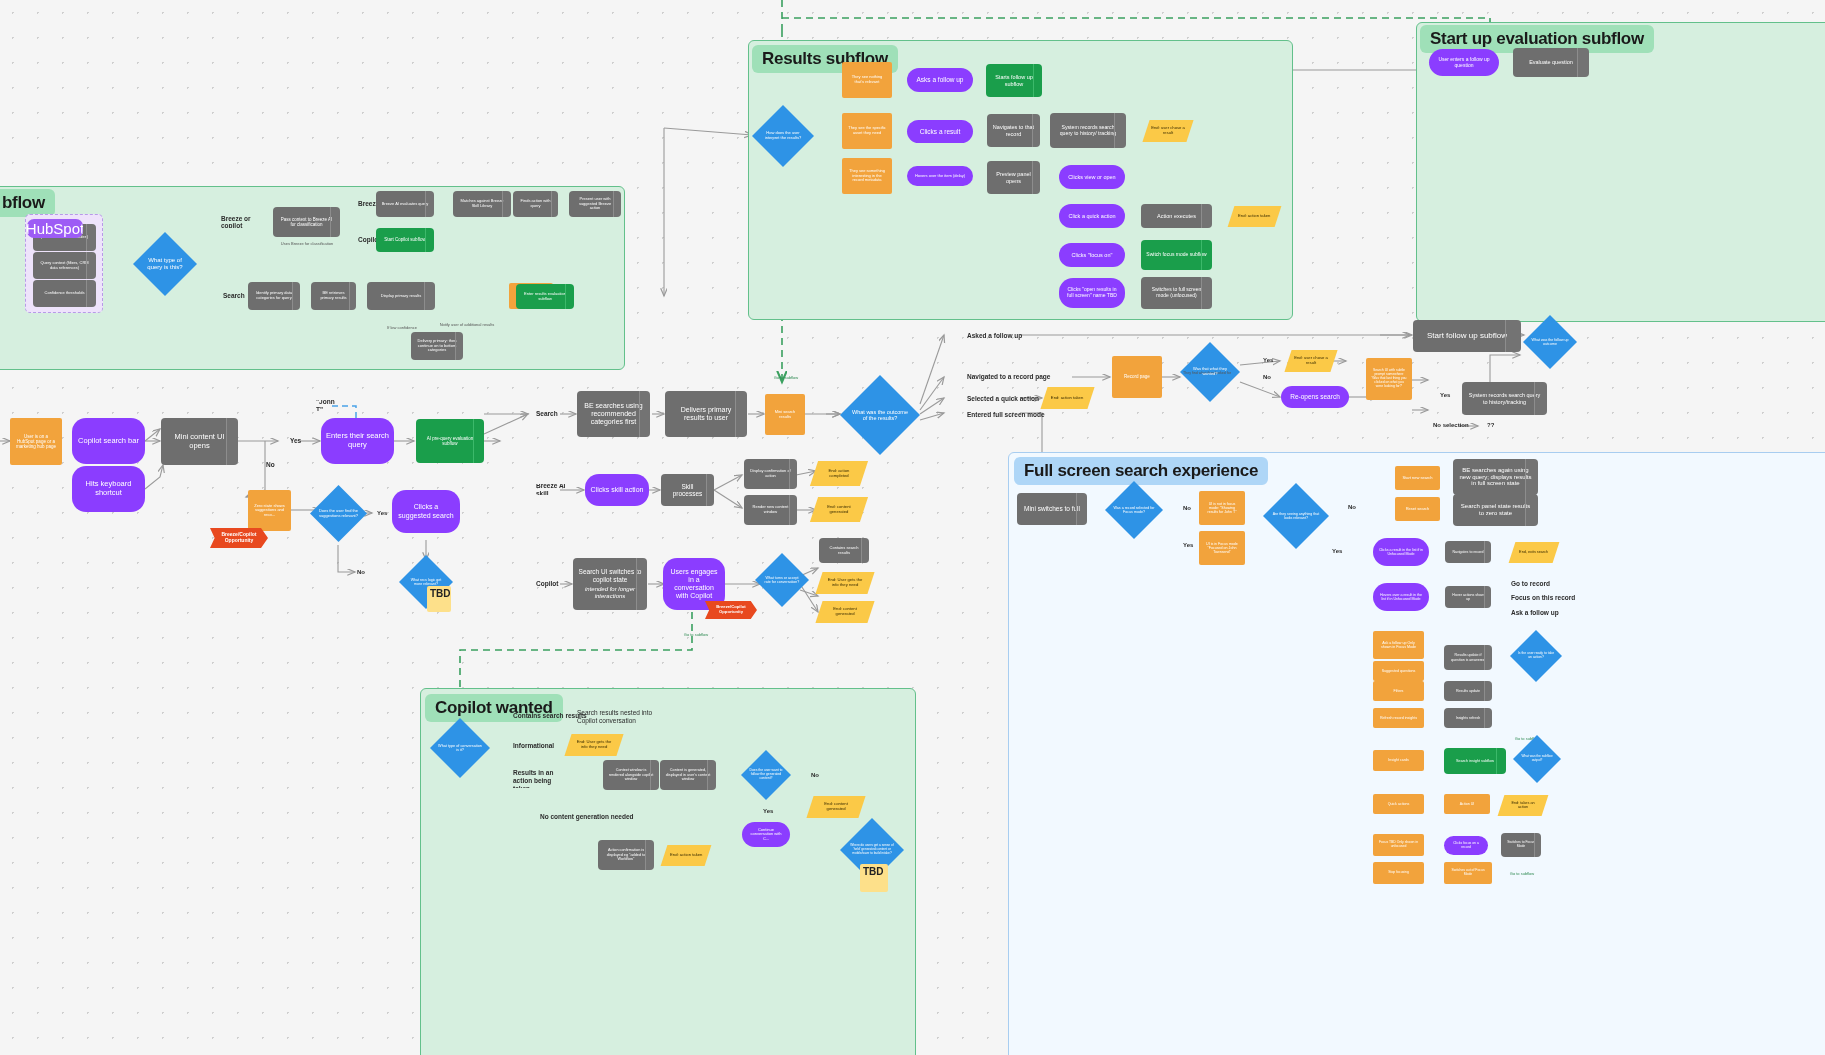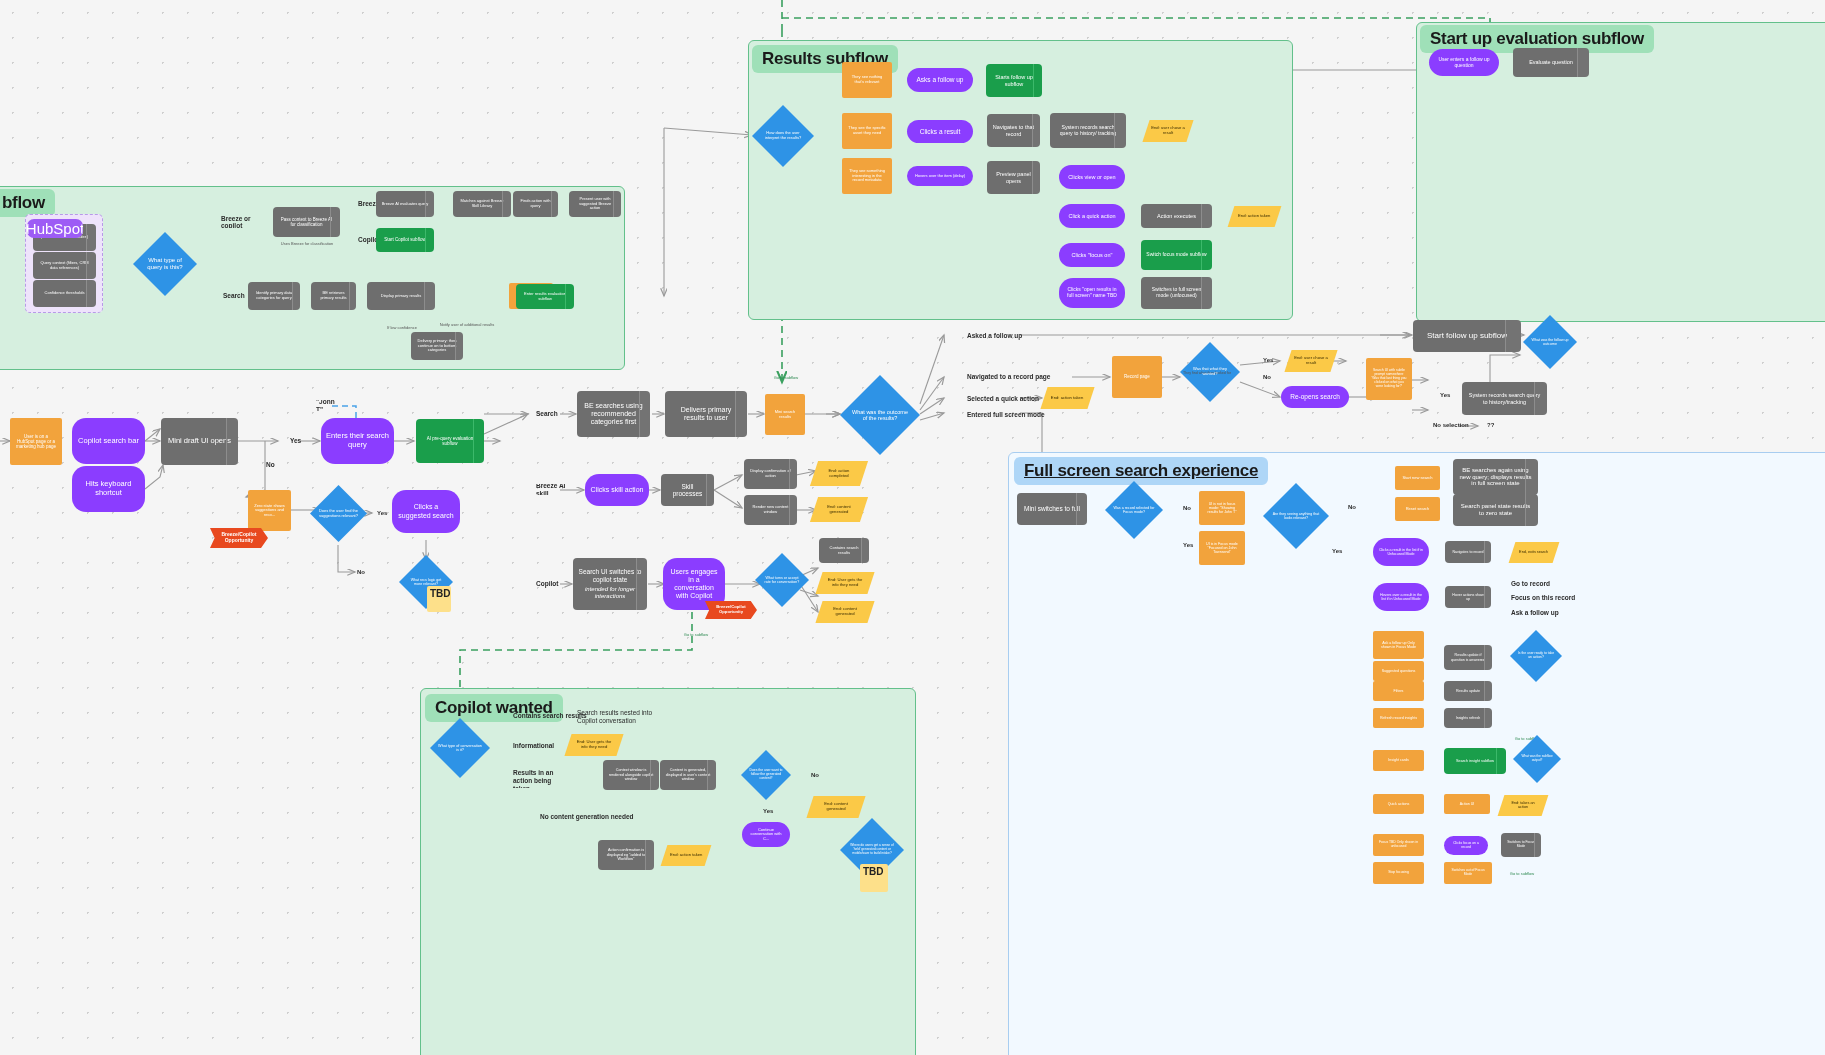--- a/index.html
+++ b/index.html
@@ -373,21 +373,21 @@
   <div class="group" style="left:748px; top:40px; width:545px; height:280px;"></div>
   <div class="group-title" style="left:752px; top:45px;">Results subflow</div>
 
   <div class="group" style="left:1416px; top:22px; width:420px; height:300px;"></div>
   <div class="group-title" style="left:1420px; top:25px;">Start up evaluation subflow</div>
 
   <div class="group" style="left:420px; top:688px; width:496px; height:380px;"></div>
   <div class="group-title" style="left:425px; top:694px;">Copilot wanted</div>
 
   <div class="group blue" style="left:1008px; top:452px; width:830px; height:620px;"></div>
-  <div class="group-title blue" style="left:1014px; top:457px;text-decoration:underline;">Full screen search experience</div>
+  <div class="group-title blue" style="left:1014px; top:457px;">Full screen search experience</div>
 
   <div class="dashframe" style="left:25px; top:214px; width:78px; height:99px;"></div>
   <div class="node n-consider" style="left:27px; top:219px; width:56px; height:19px;">HubSpot</div>
   <div class="node n-proc" style="left:33px; top:224px; width:63px; height:27px; font-size:4px;">( Create - draft 'scheduler')</div>
   <div class="node n-proc" style="left:33px; top:252px; width:63px; height:27px; font-size:4px;">Query context (filters, CRM data references)</div>
   <div class="node n-proc" style="left:33px; top:280px; width:63px; height:27px; font-size:4px;">Confidence thresholds</div>
 
   <div class="node n-diamond" style="left:133px; top:232px; width:64px; height:64px; font-size:6px;">
     <div class="dshape"></div>
       <div class="dtext">What type of query is this?</div>
@@ -411,21 +411,21 @@
   <div class="node n-proc" style="left:367px; top:282px; width:68px; height:28px; font-size:4px;">Display primary results</div>
   <div class="node n-orange" style="left:509px; top:283px; width:44px; height:26px; font-size:4px;">Results display</div>
   <div class="node n-green" style="left:516px; top:284px; width:58px; height:25px; font-size:4px;">Enter results evaluation subflow</div>
   <div class="node n-caption" style="left:378px; top:324px; width:48px; height:9px; font-size:4px;">If low confidence</div>
   <div class="node n-caption" style="left:432px; top:321px; width:70px; height:9px; font-size:4px;">Notify user of additional results</div>
   <div class="node n-proc" style="left:411px; top:332px; width:52px; height:28px; font-size:4px;">Delivery primary: then continue on to bottom categories</div>
 
   <div class="node n-orange" style="left:10px; top:418px; width:52px; height:47px; font-size:4.5px;">User is on a HubSpot page or a marketing hub page</div>
   <div class="node n-purple" style="left:72px; top:418px; width:73px; height:46px; font-size:7.5px;">Copilot search bar</div>
   <div class="node n-purple" style="left:72px; top:466px; width:73px; height:46px; font-size:7.5px;">Hits keyboard shortcut</div>
-  <div class="node n-proc" style="left:161px; top:418px; width:77px; height:47px; font-size:7.5px;">Mini draft UI opens</div>
+  <div class="node n-proc" style="left:161px; top:418px; width:77px; height:47px; font-size:7.5px;">Mini content UI opens</div>
   <div class="node n-label" style="left:285px; top:435px; width:20px; height:11px; font-size:6.5px;">Yes</div>
   <div class="node n-label" style="left:261px; top:459px; width:20px; height:11px; font-size:6.5px;">No</div>
   <div class="node n-label" style="left:311px; top:400px; width:34px; height:11px; font-size:6.5px;">"John T"</div>
   <div class="node n-purple" style="left:321px; top:418px; width:73px; height:46px; font-size:7.5px;">Enters their search query</div>
   <div class="node n-green" style="left:416px; top:419px; width:68px; height:44px; font-size:4.5px;">AI pre-query evaluation subflow</div>
   <div class="node n-orange" style="left:248px; top:490px; width:43px; height:41px; font-size:4px;">Zero state shows suggestions and reco...</div>
   <div class="node n-arrowtag" style="left:210px; top:528px; width:58px; height:20px; font-size:5px;">Breeze/Copilot Opportunity</div>
   <div class="node n-diamond" style="left:310px; top:485px; width:57px; height:57px; font-size:4px;">
     <div class="dshape"></div>
       <div class="dtext">Does the user find the suggestions relevant?</div>

